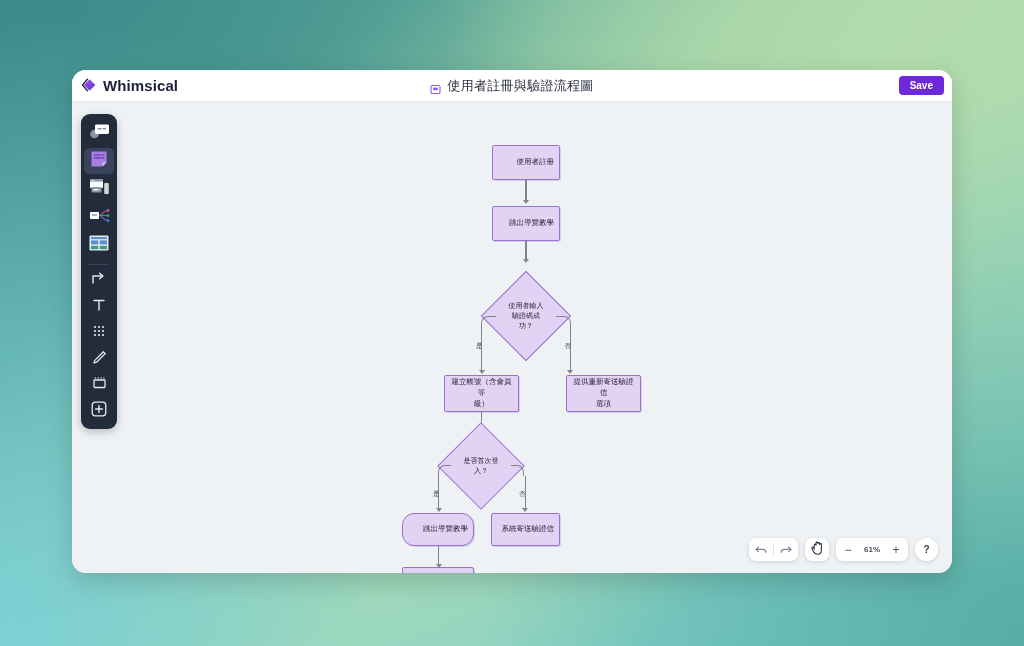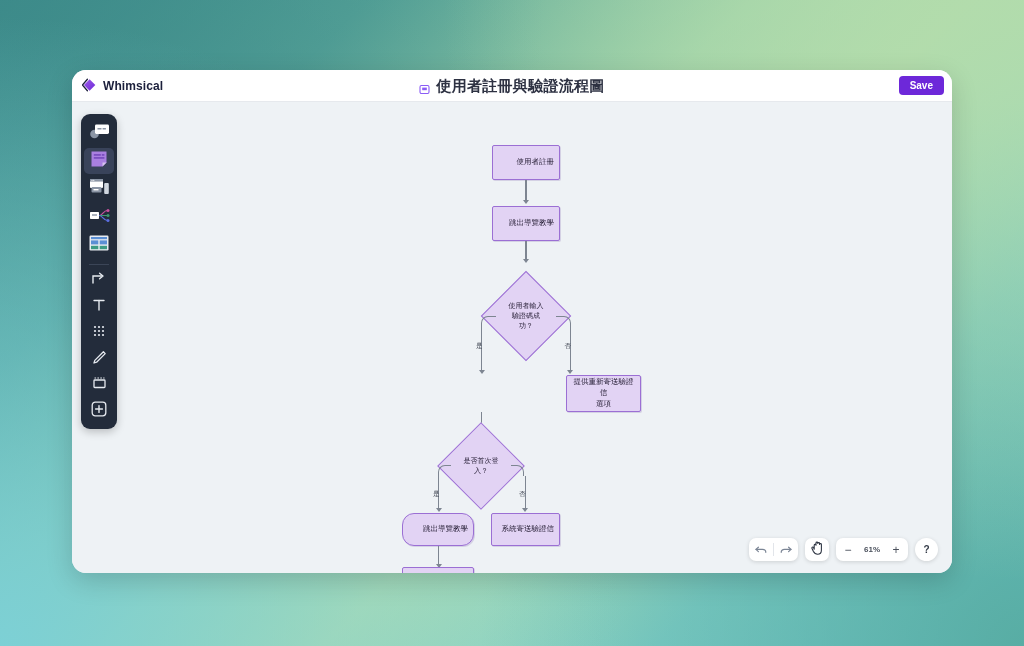--- a/index.html
+++ b/index.html
@@ -36,29 +36,29 @@
   
   .header {
     position: absolute; left: 0; top: 0; width: 100%; height: 32px;
     background: #ffffff;
     display: flex; align-items: center;
     border-bottom: 1px solid #e6e9ed;
   }
   .brand { display: flex; align-items: center; gap: 6px; padding-left: 10px; }
   .brand-logo { width: 15px; height: 15px; position: relative; }
   .brand-name {
-    font-size: 12px; font-weight: bold; color: #1b1f3b; letter-spacing: .1px;
+    font-size: 15px; font-weight: bold; color: #1b1f3b; letter-spacing: .1px;
   }
   .doc-title-wrap {
     position: absolute; left: 0; right: 0; top: 0; height: 32px;
     display: flex; align-items: center; justify-content: center; gap: 6px;
     pointer-events: none;
   }
   .doc-icon { width: 11px; height: 11px; }
-  .doc-title { font-size: 15px; color: #2d3142; letter-spacing: .3px; font-weight: bold; }
+  .doc-title { font-size: 13px; color: #2d3142; letter-spacing: .3px; }
   .save-btn {
     position: absolute; right: 8px; top: 6px;
     background: #6d28d9; color: #fff;
     font-size: 10px; font-weight: bold;
     border: none; border-radius: 4px;
     padding: 4px 11px; cursor: pointer;
   }
 
   
   .canvas {
@@ -357,20 +357,24 @@
       <div class="rounded-corner" style="left:409px; top:213.5px; width:15px; height:12px;"></div>
       <div class="edge edge-v" style="left:409px; top:225px; height:45px;"></div>
       <div class="arrowhead" style="left:406.5px; top:268px;"></div>
       <div class="edge-label" style="left:404px; top:240px;">是</div>
 
       <div class="rounded-corner right" style="left:484px; top:213.5px; width:15px; height:12px;"></div>
       <div class="edge edge-v" style="left:497.8px; top:225px; height:45px;"></div>
       <div class="arrowhead" style="left:495.3px; top:268px;"></div>
       <div class="edge-label" style="left:492.5px; top:240px;">否</div>
 
+      <div class="node" style="left:372px; top:273px; width:75px; height:37px; white-space:pre-line;">
+        <span style="white-space:pre-line;">建立帳號（含會員等
+級）</span>
+      </div>
 
       <div class="node" style="left:461px; top:273px; width:75px; height:37px;margin-left:33px;">
         <span style="white-space:pre-line;">提供重新寄送驗證信
 選項</span>
       </div>
 
       <div class="edge edge-v" style="left:409px; top:310px; height:20px;"></div>
       <div class="arrowhead" style="left:406.5px; top:328px;"></div>
 
       <div class="diamond" style="left:378px; top:333px; width:62px; height:62px;">

